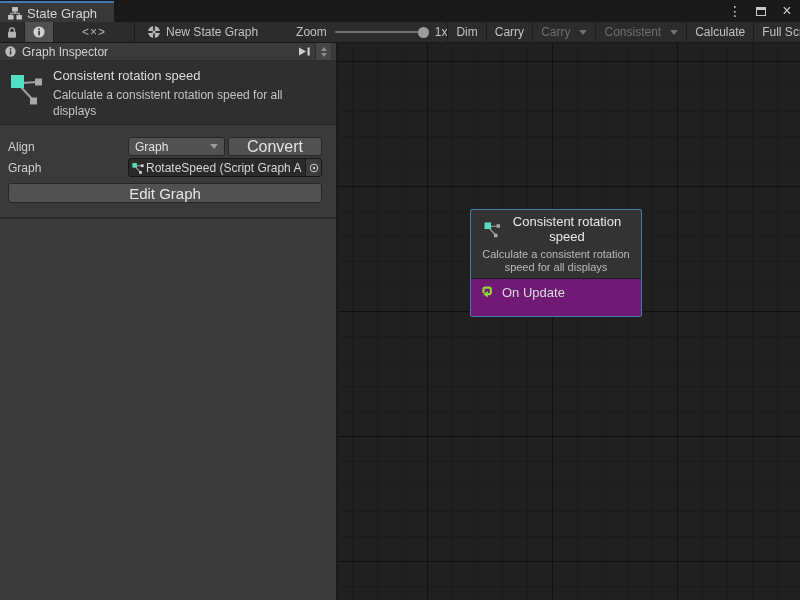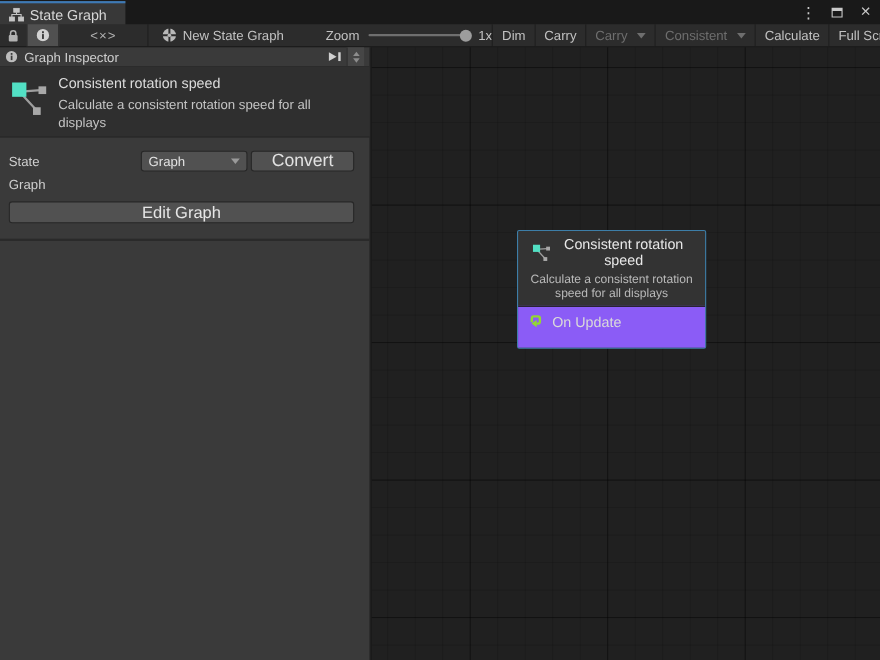--- a/index.html
+++ b/index.html
@@ -86,21 +86,21 @@
     background-size:125px 100%, 100% 125px, 25px 100%, 100% 25px;
     background-position:89px 0, 0 18px, 14px 0, 0 18px;}
 
   
   .node{position:absolute;left:132px;top:166px;width:172px;height:108px;background:#333333;
     border:1.5px solid var(--node-selection-blue);border-radius:2px;display:flex;flex-direction:column;cursor:default;}
   .node-header{height:68px;display:flex;flex-direction:column;align-items:center;justify-content:center;padding:4px 6px 2px;}
   .node-title-row{display:flex;align-items:center;gap:5px;}
   .node-title{font-size:13px;color:#e8e8e8;text-align:center;max-width:122px;line-height:1.15;}
   .node-desc{font-size:11px;color:#b9b9b9;text-align:center;line-height:1.25;margin-top:3px;}
-  .node-body{flex:1;background:#8b5cf6;border-top:1px solid #1d1d1d;padding:5px 8px;text-align:right;}
+  .node-body{flex:1;background:#701a75;border-top:1px solid #1d1d1d;padding:5px 8px;text-align:right;}
   .event-row{display:flex;align-items:center;gap:7px;font-size:13px;color:#dadada;}
 
   .icon{display:inline-flex;flex:none;}
 </style>
 </head>
 <body>
 
 <div class="app">
 
   <div class="titlebar">
@@ -220,30 +220,47 @@
             <rect x="20" y="25.5" width="7" height="7" fill="#a8a8a8"></rect>
           </svg>
         </span>
         <span class="info-text">
           <div class="info-title">Consistent rotation speed</div>
           <div class="info-desc">Calculate a consistent rotation speed for all displays</div>
         </span>
       </div>
 
       <div class="row" style="top:94px">
-        <span class="row-label">State</span>
+        <span class="row-label">Align</span>
         <span class="dropdown">
           <span>Graph</span>
           <span class="caret"></span>
         </span>
         <span class="btn convert-btn">Convert</span>
       </div>
 
       <div class="row" style="top:115px">
         <span class="row-label">Graph</span>
+        <span class="object-field">
+          <span class="of-icon icon">
+            <svg width="12" height="12" viewBox="0 0 34 34">
+              <path d="M12 11 L27 10 M10 14 L23 28" stroke="#9e9e9e" stroke-width="3" fill="none"></path>
+              <rect x="1" y="3" width="13" height="13" fill="#52e0c4"></rect>
+              <rect x="25" y="6.5" width="8" height="8" fill="#cccccc"></rect>
+              <rect x="20" y="25.5" width="8" height="8" fill="#cccccc"></rect>
+            </svg>
+          </span>
+          <span class="of-text">RotateSpeed (Script Graph A</span>
+          <span class="picker">
+            <svg width="10" height="10" viewBox="0 0 10 10">
+              <circle cx="5" cy="5" r="3.8" fill="none" stroke="#cccccc" stroke-width="1"></circle>
+              <circle cx="5" cy="5" r="1.2" fill="#cccccc"></circle>
+            </svg>
+          </span>
+        </span>
       </div>
 
       <span class="btn edit-graph-btn">Edit Graph</span>
       <div class="panel-divider"></div>
     </div>
 
     <div class="canvas">
       <div class="node">
         <div class="node-header">
           <div class="node-title-row">

